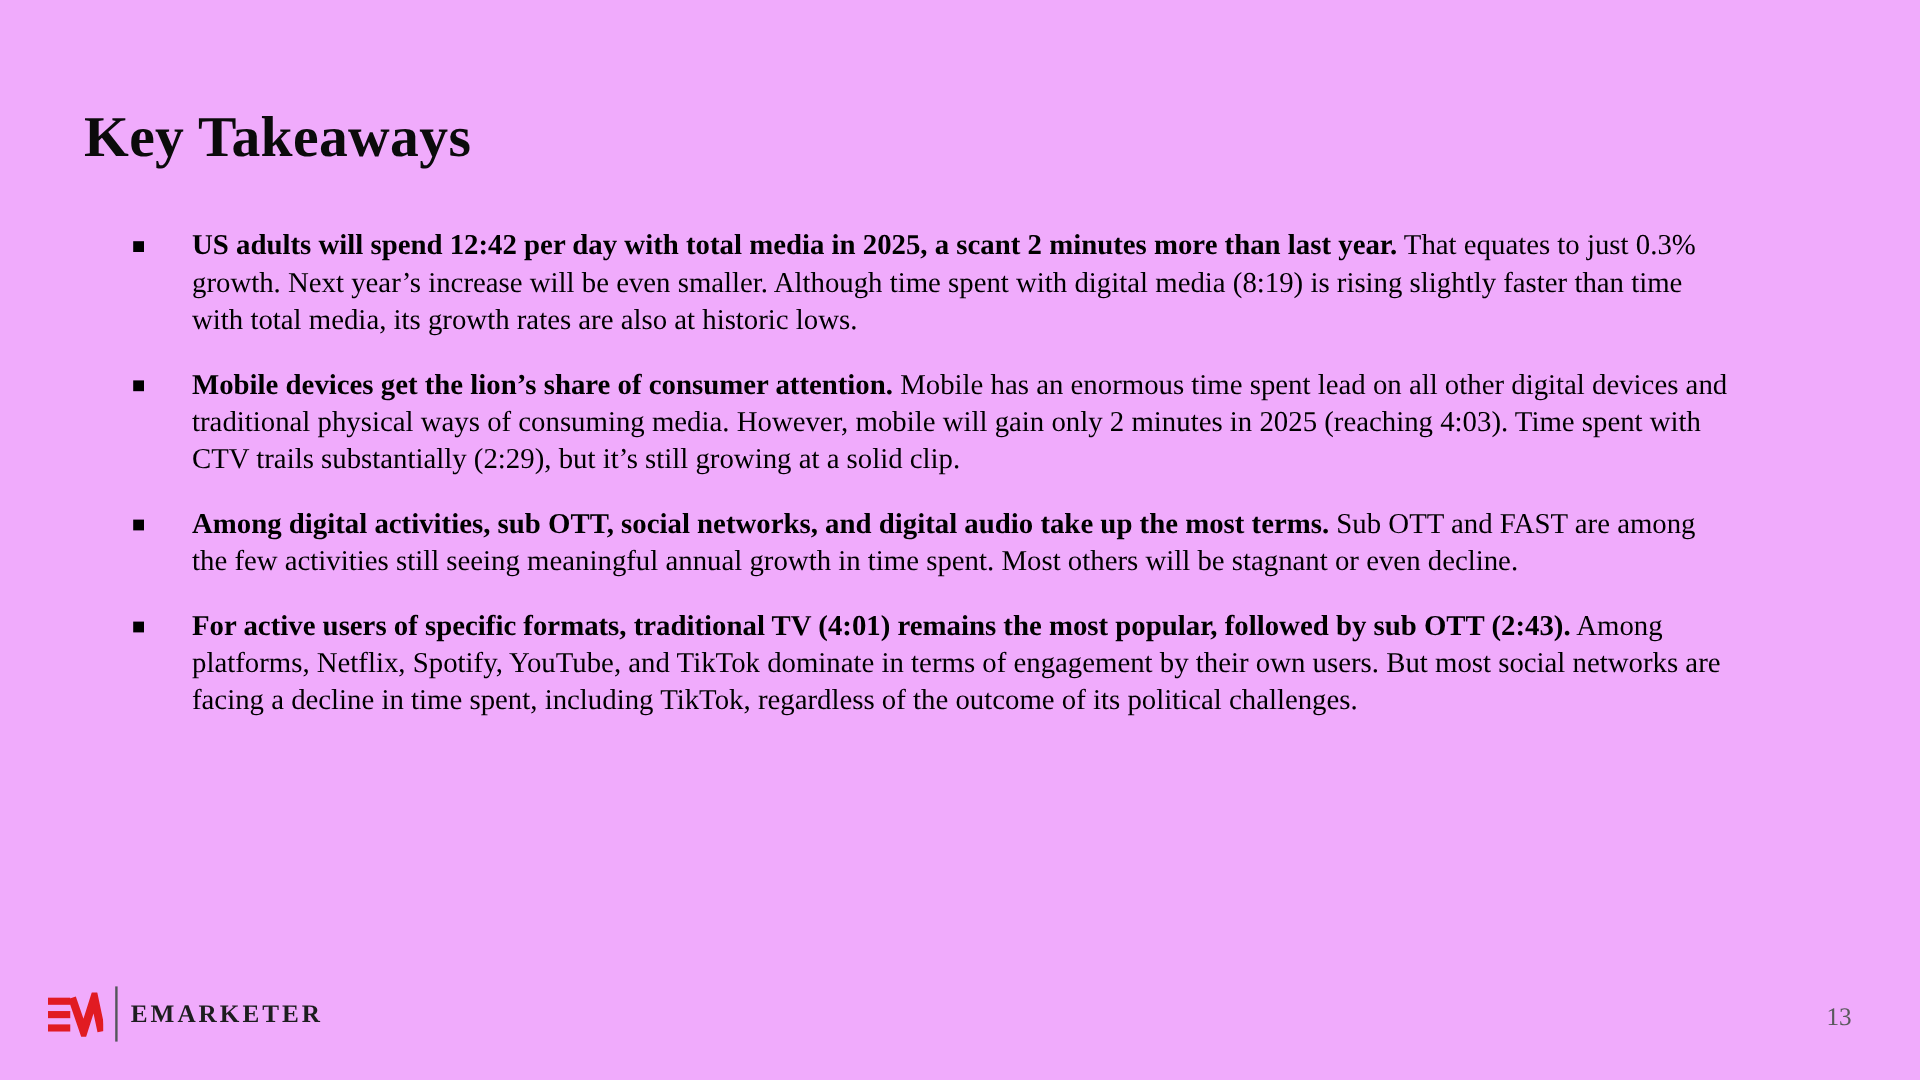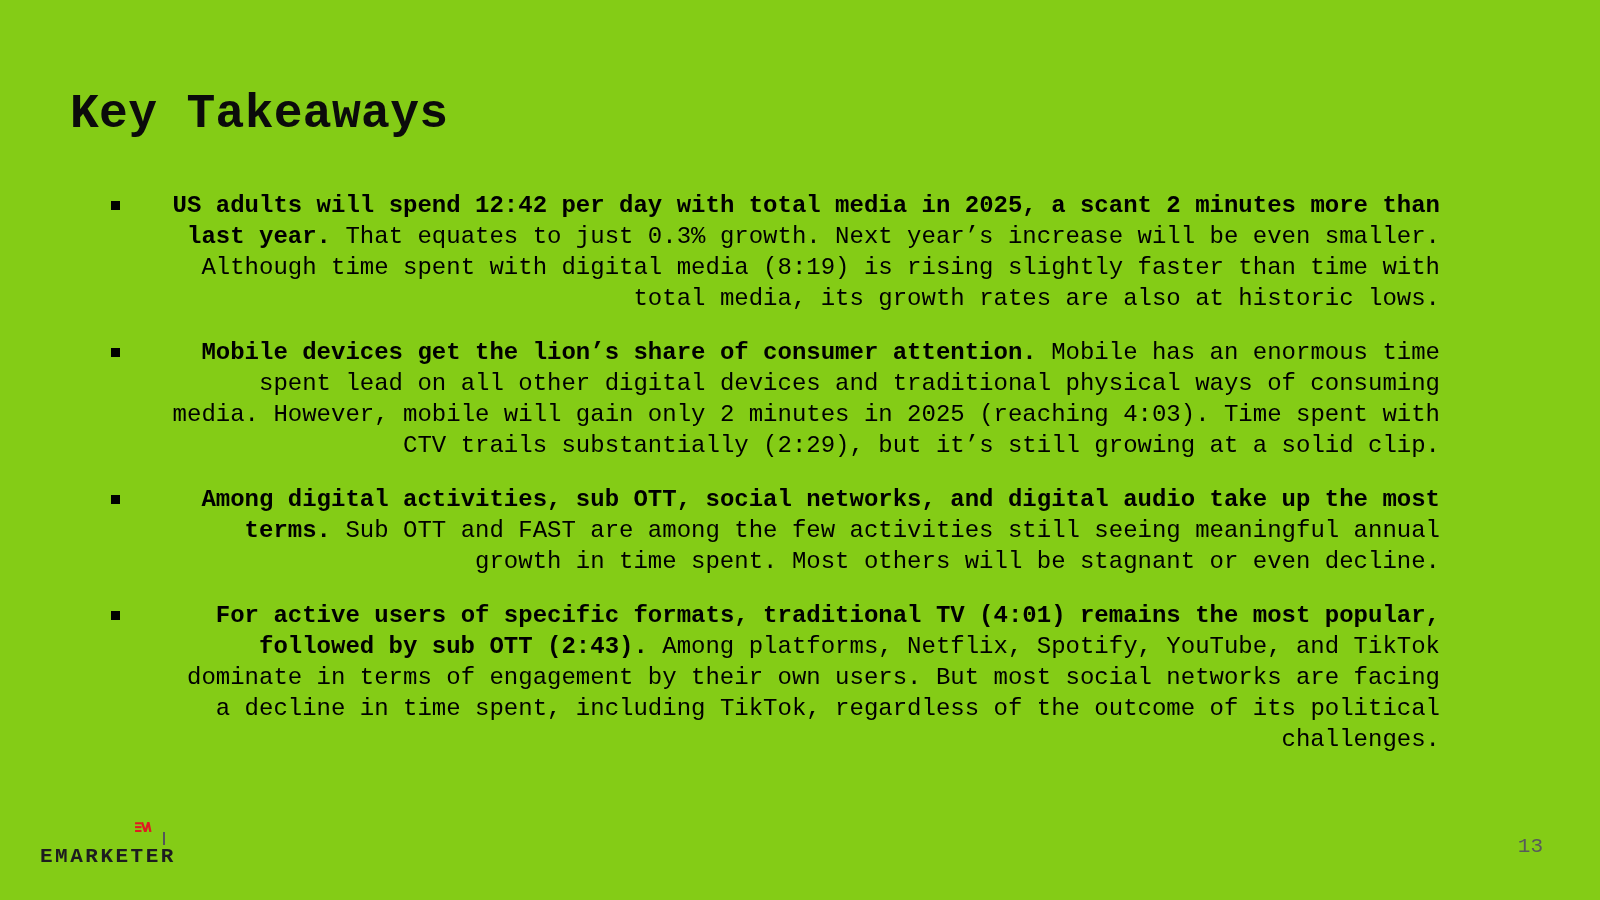--- a/index.html
+++ b/index.html
@@ -4,23 +4,23 @@
 <style>
   html, body {
     margin: 0;
     padding: 0;
     background: #ffffff;
   }
   .slide {
     position: relative;
     width: 1600px;
     height: 900px;
-    background: #84cc16;
+    background: #f0abfc;
     overflow: hidden;
-    font-family: Liberation Mono, monospace;
+    font-family: Liberation Serif, serif;
     color: #000000;
   }
   .title {
     position: absolute;
     left: 70px;
     top: 88px;
     margin: 0;
     font-size: 48px;
     line-height: 1.12;
     font-weight: 700;
@@ -36,41 +36,39 @@
     padding: 0;
     list-style: none;
   }
   .takeaway {
     position: relative;
     padding-left: 50px;
     margin: 0 0 23px 0;
     font-size: 24px;
     line-height: 31px;
     color: #000000;
-    text-align: right;
   }
   .bullet-marker {
     position: absolute;
     left: 1px;
     top: 11px;
     width: 9px;
     height: 9px;
     background: #000000;
   }
   .lead {
     font-weight: 700;
   }
   .footer-logo {
     position: absolute;
     left: 40px;
     top: 822px;
     height: 46px;
     display: flex;
-    align-items: flex-end;
-    flex-direction: column;
+    align-items: center;
   }
   .logo-mark {
     display: block;
     margin-right: 10px;
   }
   .logo-divider {
     width: 2px;
     height: 46px;
     background: var(--divider-gray, #54565A);
     margin-right: 11px;

